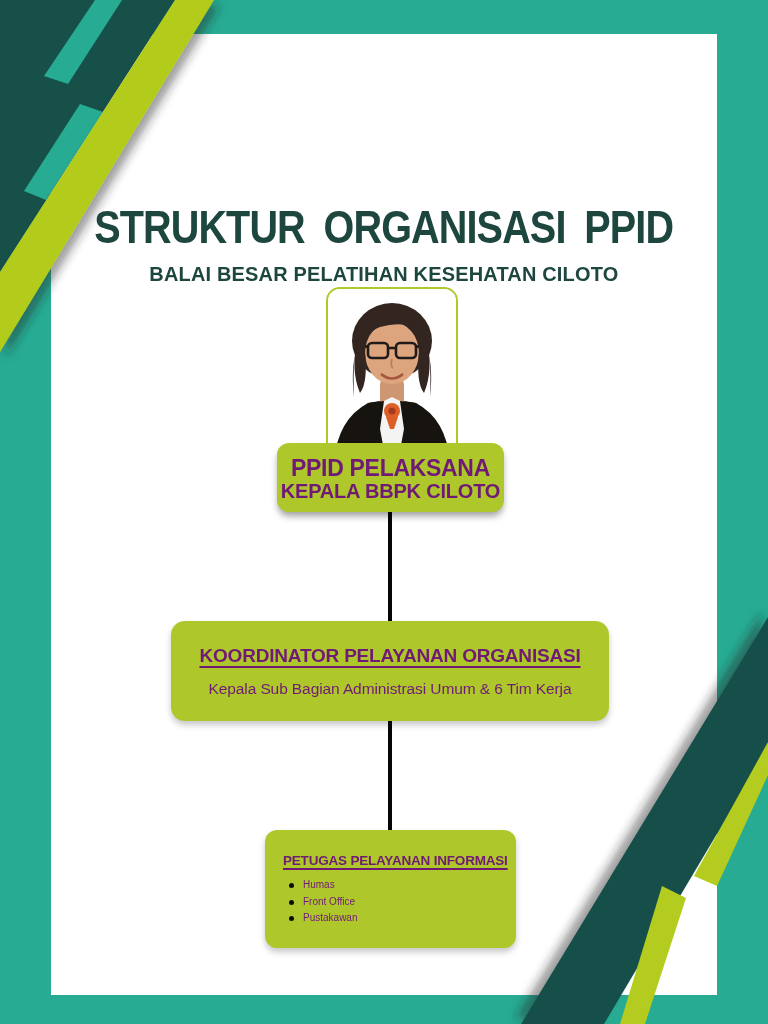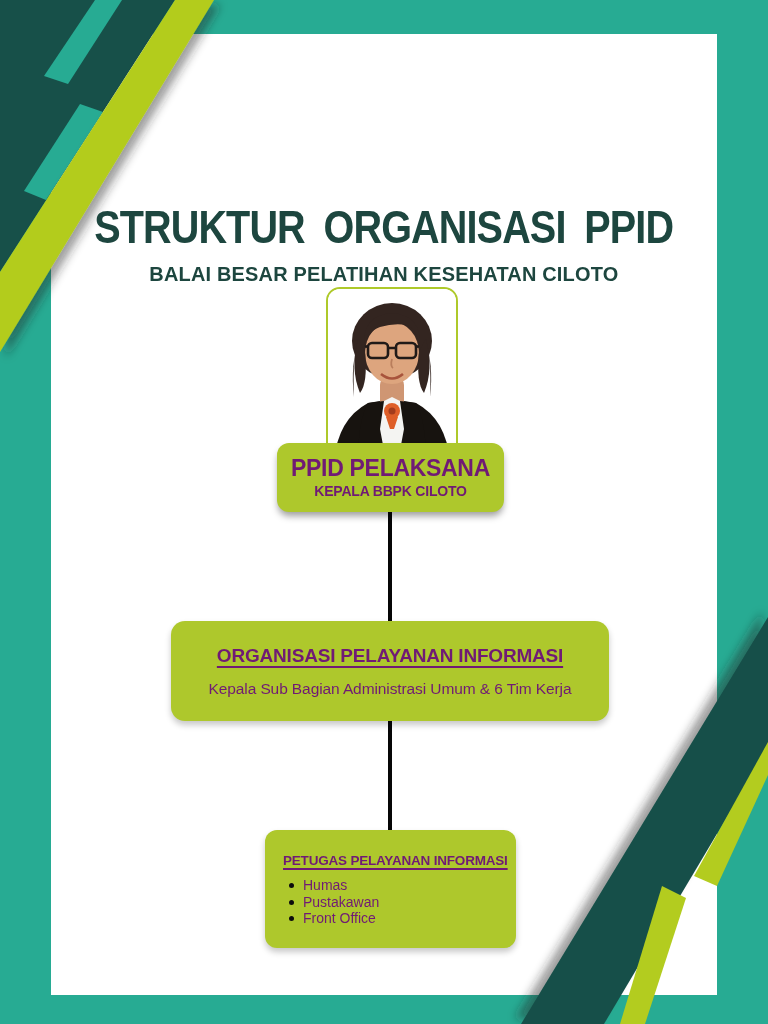--- a/index.html
+++ b/index.html
@@ -35,21 +35,21 @@
 
   .node{
     position:absolute;background:#aec82c;color:#701a75;z-index:3;
     box-shadow:0 5px 7px -1px rgba(0,0,0,.38);
   }
   .node-ppid{
     left:277px;top:443px;width:227px;height:69px;border-radius:12px;
     display:flex;flex-direction:column;align-items:center;justify-content:center;text-align:center;
   }
   .node-ppid .t1{font-size:23px;font-weight:800;letter-spacing:-0.3px;line-height:26px;}
-  .node-ppid .t2{font-size:14px;font-weight:800;letter-spacing:-0.2px;line-height:17px;margin-top:2px;}
+  .node-ppid .t2{font-size:20px;font-weight:800;letter-spacing:-0.2px;line-height:17px;margin-top:2px;}
 
   .node-koordinator{
     left:171px;top:621px;width:438px;height:100px;border-radius:14px;
     display:flex;flex-direction:column;align-items:center;justify-content:center;text-align:center;
     box-shadow:0 4px 6px rgba(0,0,0,.22);
   }
   .node-koordinator .t1{
     font-size:19px;font-weight:800;letter-spacing:-0.2px;
     text-decoration:underline;text-decoration-thickness:2px;text-underline-offset:4px;
   }
@@ -58,21 +58,21 @@
   .node-petugas{
     left:265px;top:830px;width:251px;height:118px;border-radius:12px;
     padding:23px 0 0 18px;box-sizing:border-box;
     box-shadow:0 4px 6px rgba(0,0,0,.22);
   }
   .node-petugas .t1{
     font-size:13.5px;font-weight:800;letter-spacing:-0.2px;
     text-decoration:underline;text-decoration-thickness:2px;text-underline-offset:3px;
   }
   .node-petugas ul{margin:9px 0 0 0;padding:0 0 0 20px;list-style:none;}
-  .node-petugas li{font-size:14px;line-height:16.5px;position:relative;}
+  .node-petugas li{font-size:10px;line-height:16.5px;position:relative;}
   .node-petugas li::before{
     content:"";position:absolute;left:-14px;top:6px;width:5px;height:5px;border-radius:50%;background:#0d0d0d;
   }
 
   .connector{position:absolute;width:4px;background:#060606;left:388px;z-index:1;}
   .connector-1{top:510px;height:113px;}
   .connector-2{top:719px;height:113px;}
 </style>
 </head>
 <body>
@@ -150,27 +150,27 @@
         <path d="M58,128 L62,140 L66,140 L70,128 Z" fill="#de5e28"></path>
       </svg>
     </div>
 
     <div class="node node-ppid">
       <div class="t1">PPID PELAKSANA</div>
       <div class="t2">KEPALA BBPK CILOTO</div>
     </div>
 
     <div class="node node-koordinator">
-      <div class="t1">ORGANISASI PELAYANAN INFORMASI</div>
+      <div class="t1">KOORDINATOR PELAYANAN ORGANISASI</div>
       <div class="t2">Kepala Sub Bagian Administrasi Umum &amp; 6 Tim Kerja</div>
     </div>
 
     <div class="node node-petugas">
       <div class="t1">PETUGAS PELAYANAN INFORMASI</div>
       <ul>
         <li>Humas</li>
+        <li>Front Office</li>
         <li>Pustakawan</li>
-        <li>Front Office</li>
       </ul>
     </div>
 
   </div>
 </div>
 
 </body></html>

